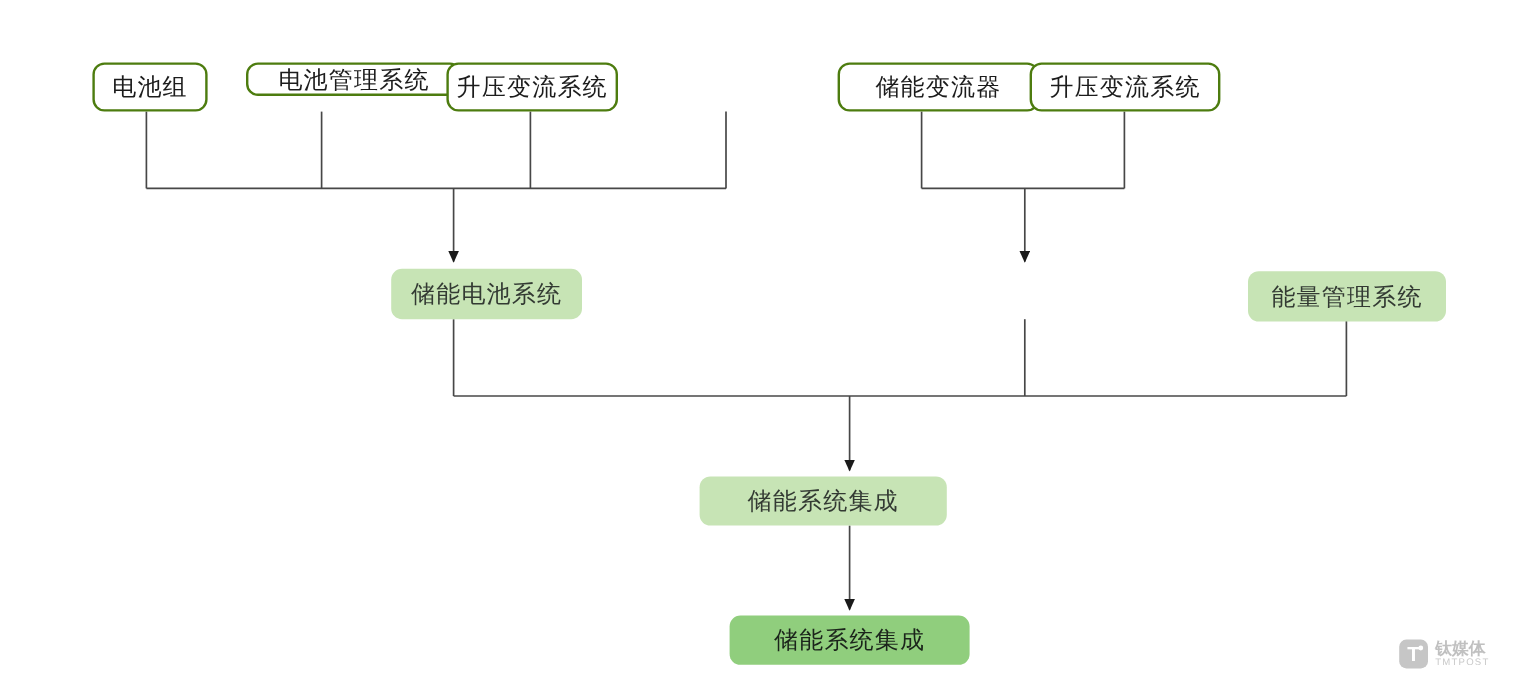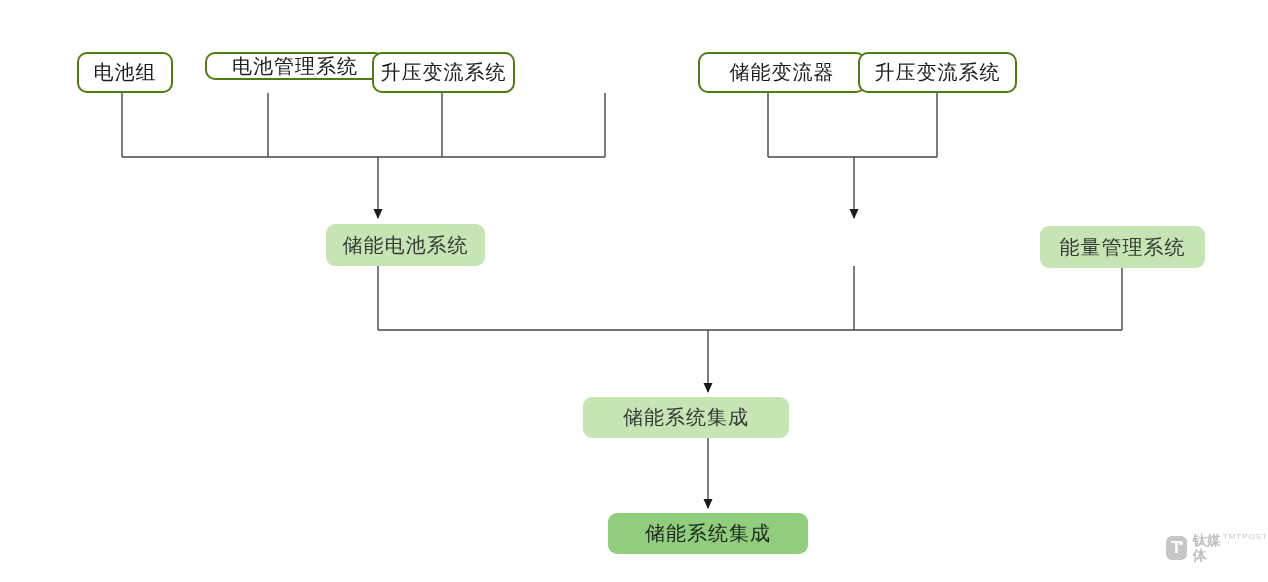--- a/index.html
+++ b/index.html
@@ -52,21 +52,21 @@
     display:flex;align-items:center;justify-content:center;
     color:#ffffff;
     font-family:"Liberation Sans",sans-serif;
     font-weight:bold;font-size:17px;line-height:1;
   }
   .wm-logo .dot{
     position:absolute;top:5px;right:4px;
     width:4px;height:4px;border-radius:50%;
     background:#ffffff;
   }
-  .wm-text{display:flex;flex-direction:row;line-height:1.05;}
+  .wm-text{display:flex;flex-direction:column;line-height:1.05;}
   .wm-zh{font-size:14px;font-weight:bold;color:#c0c0c0;font-family:"Liberation Sans",sans-serif;}
   .wm-en{font-size:8px;letter-spacing:1px;color:#c9c9c9;font-family:"Liberation Sans",sans-serif;}
 </style>
 </head>
 <body>
 
 <div id="canvas">
 
   <svg id="wires" width="1268" height="582" viewBox="0 0 1268 582">
     <defs>

